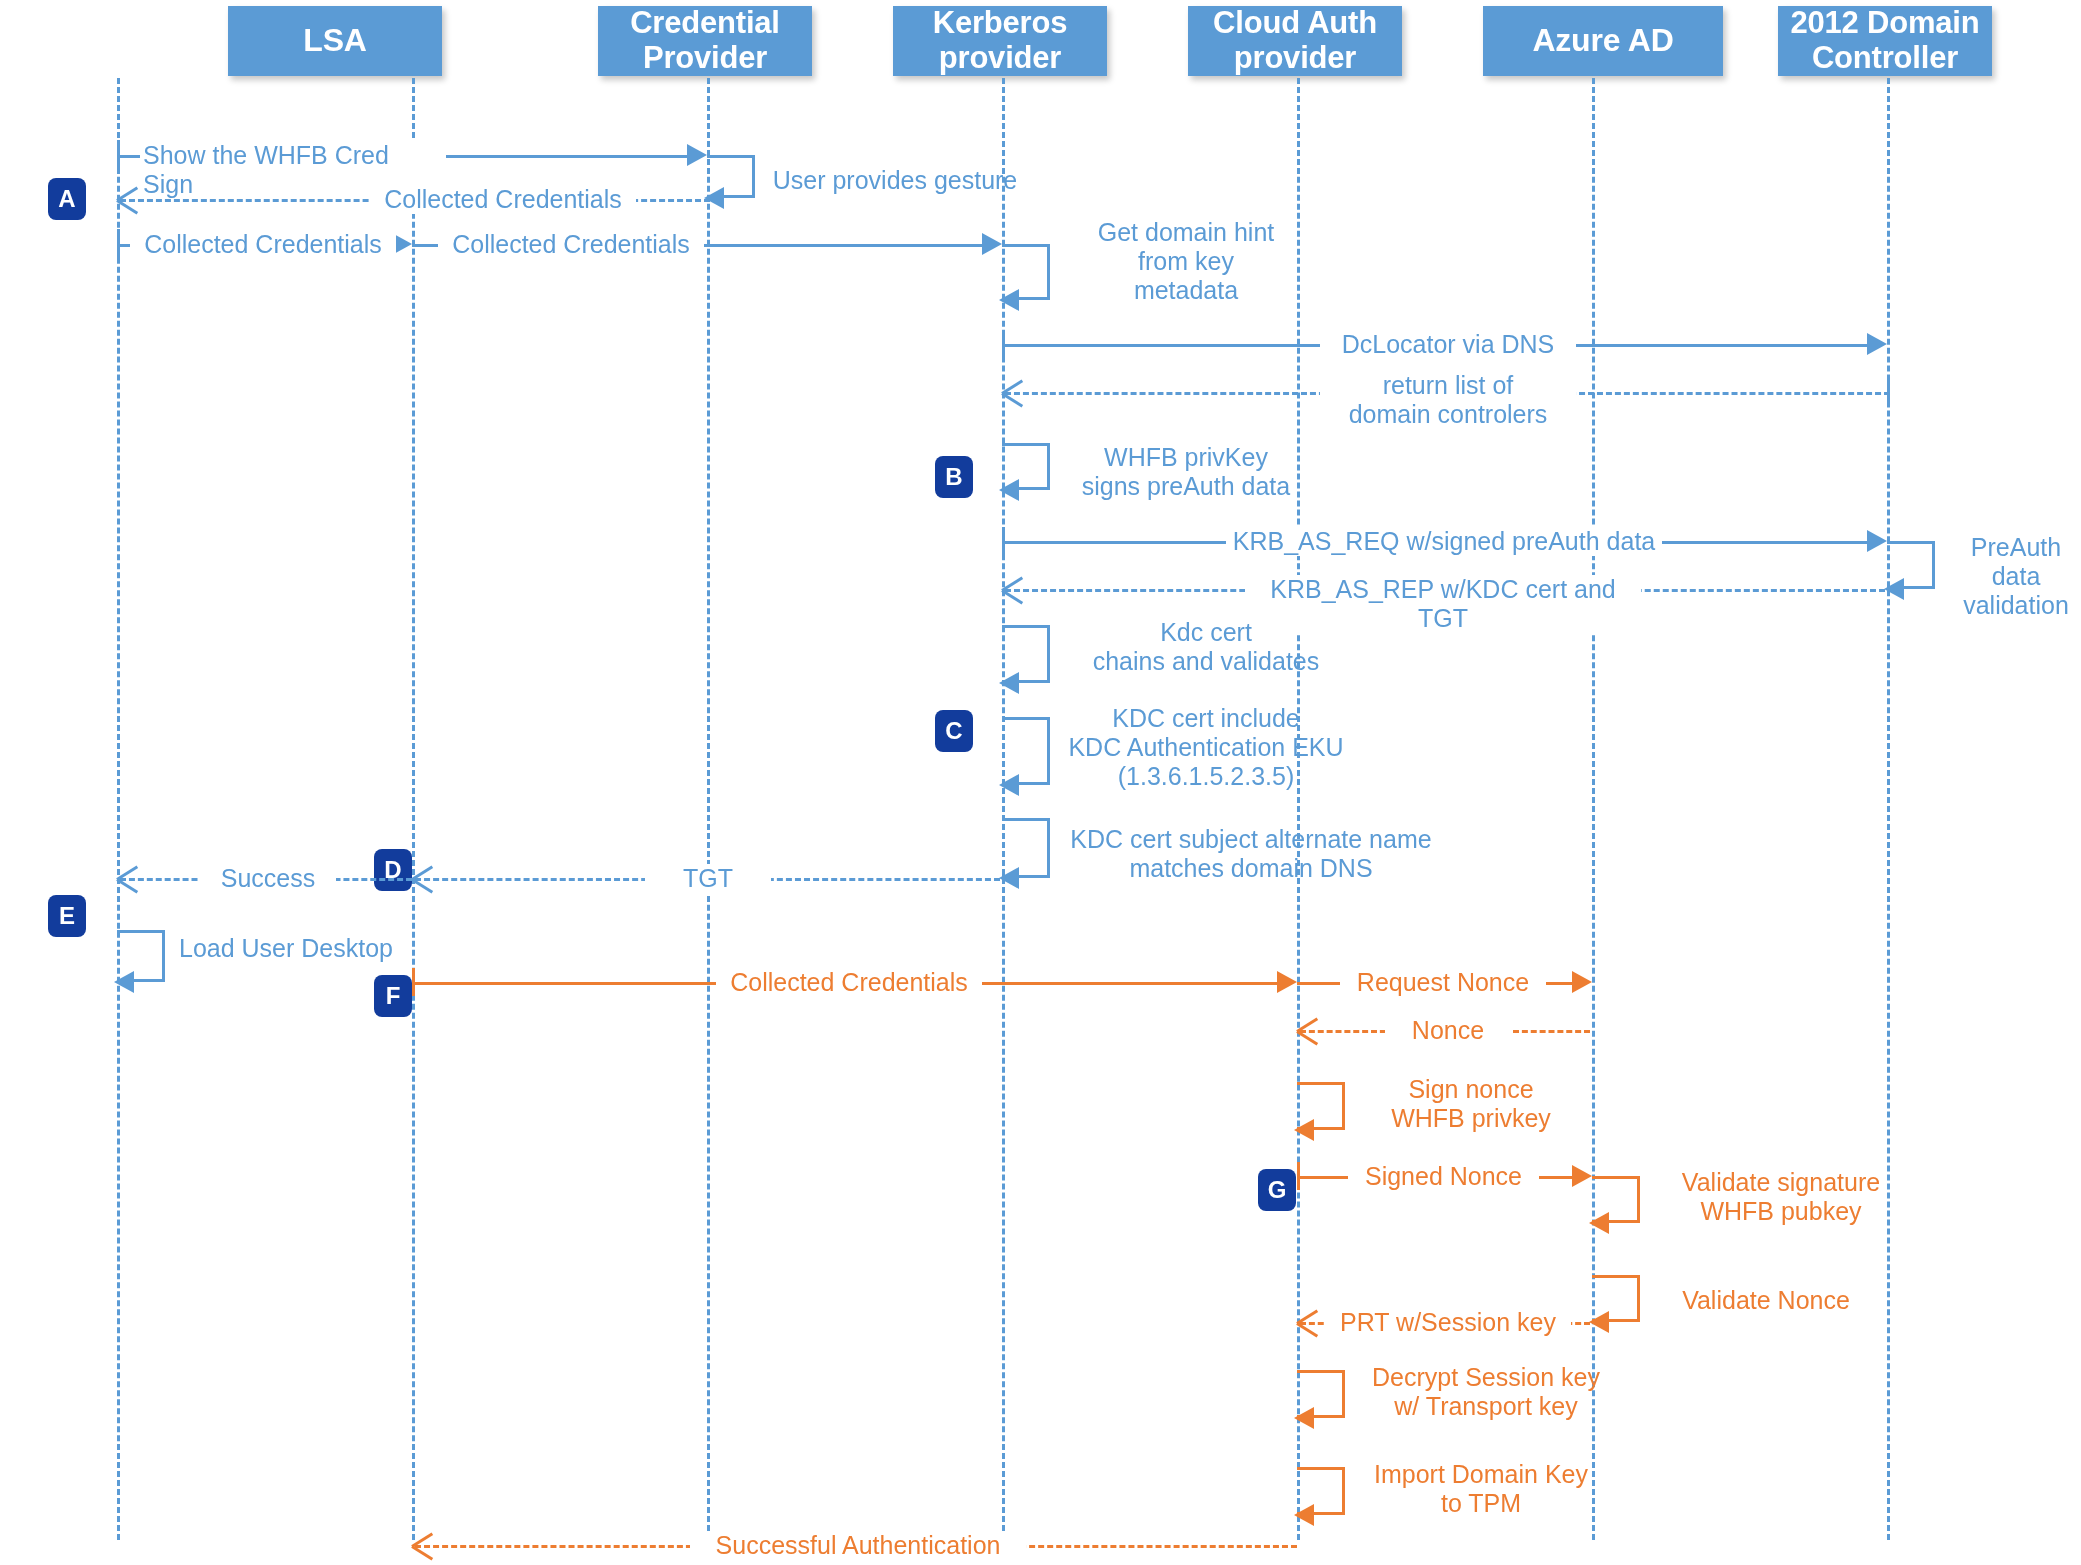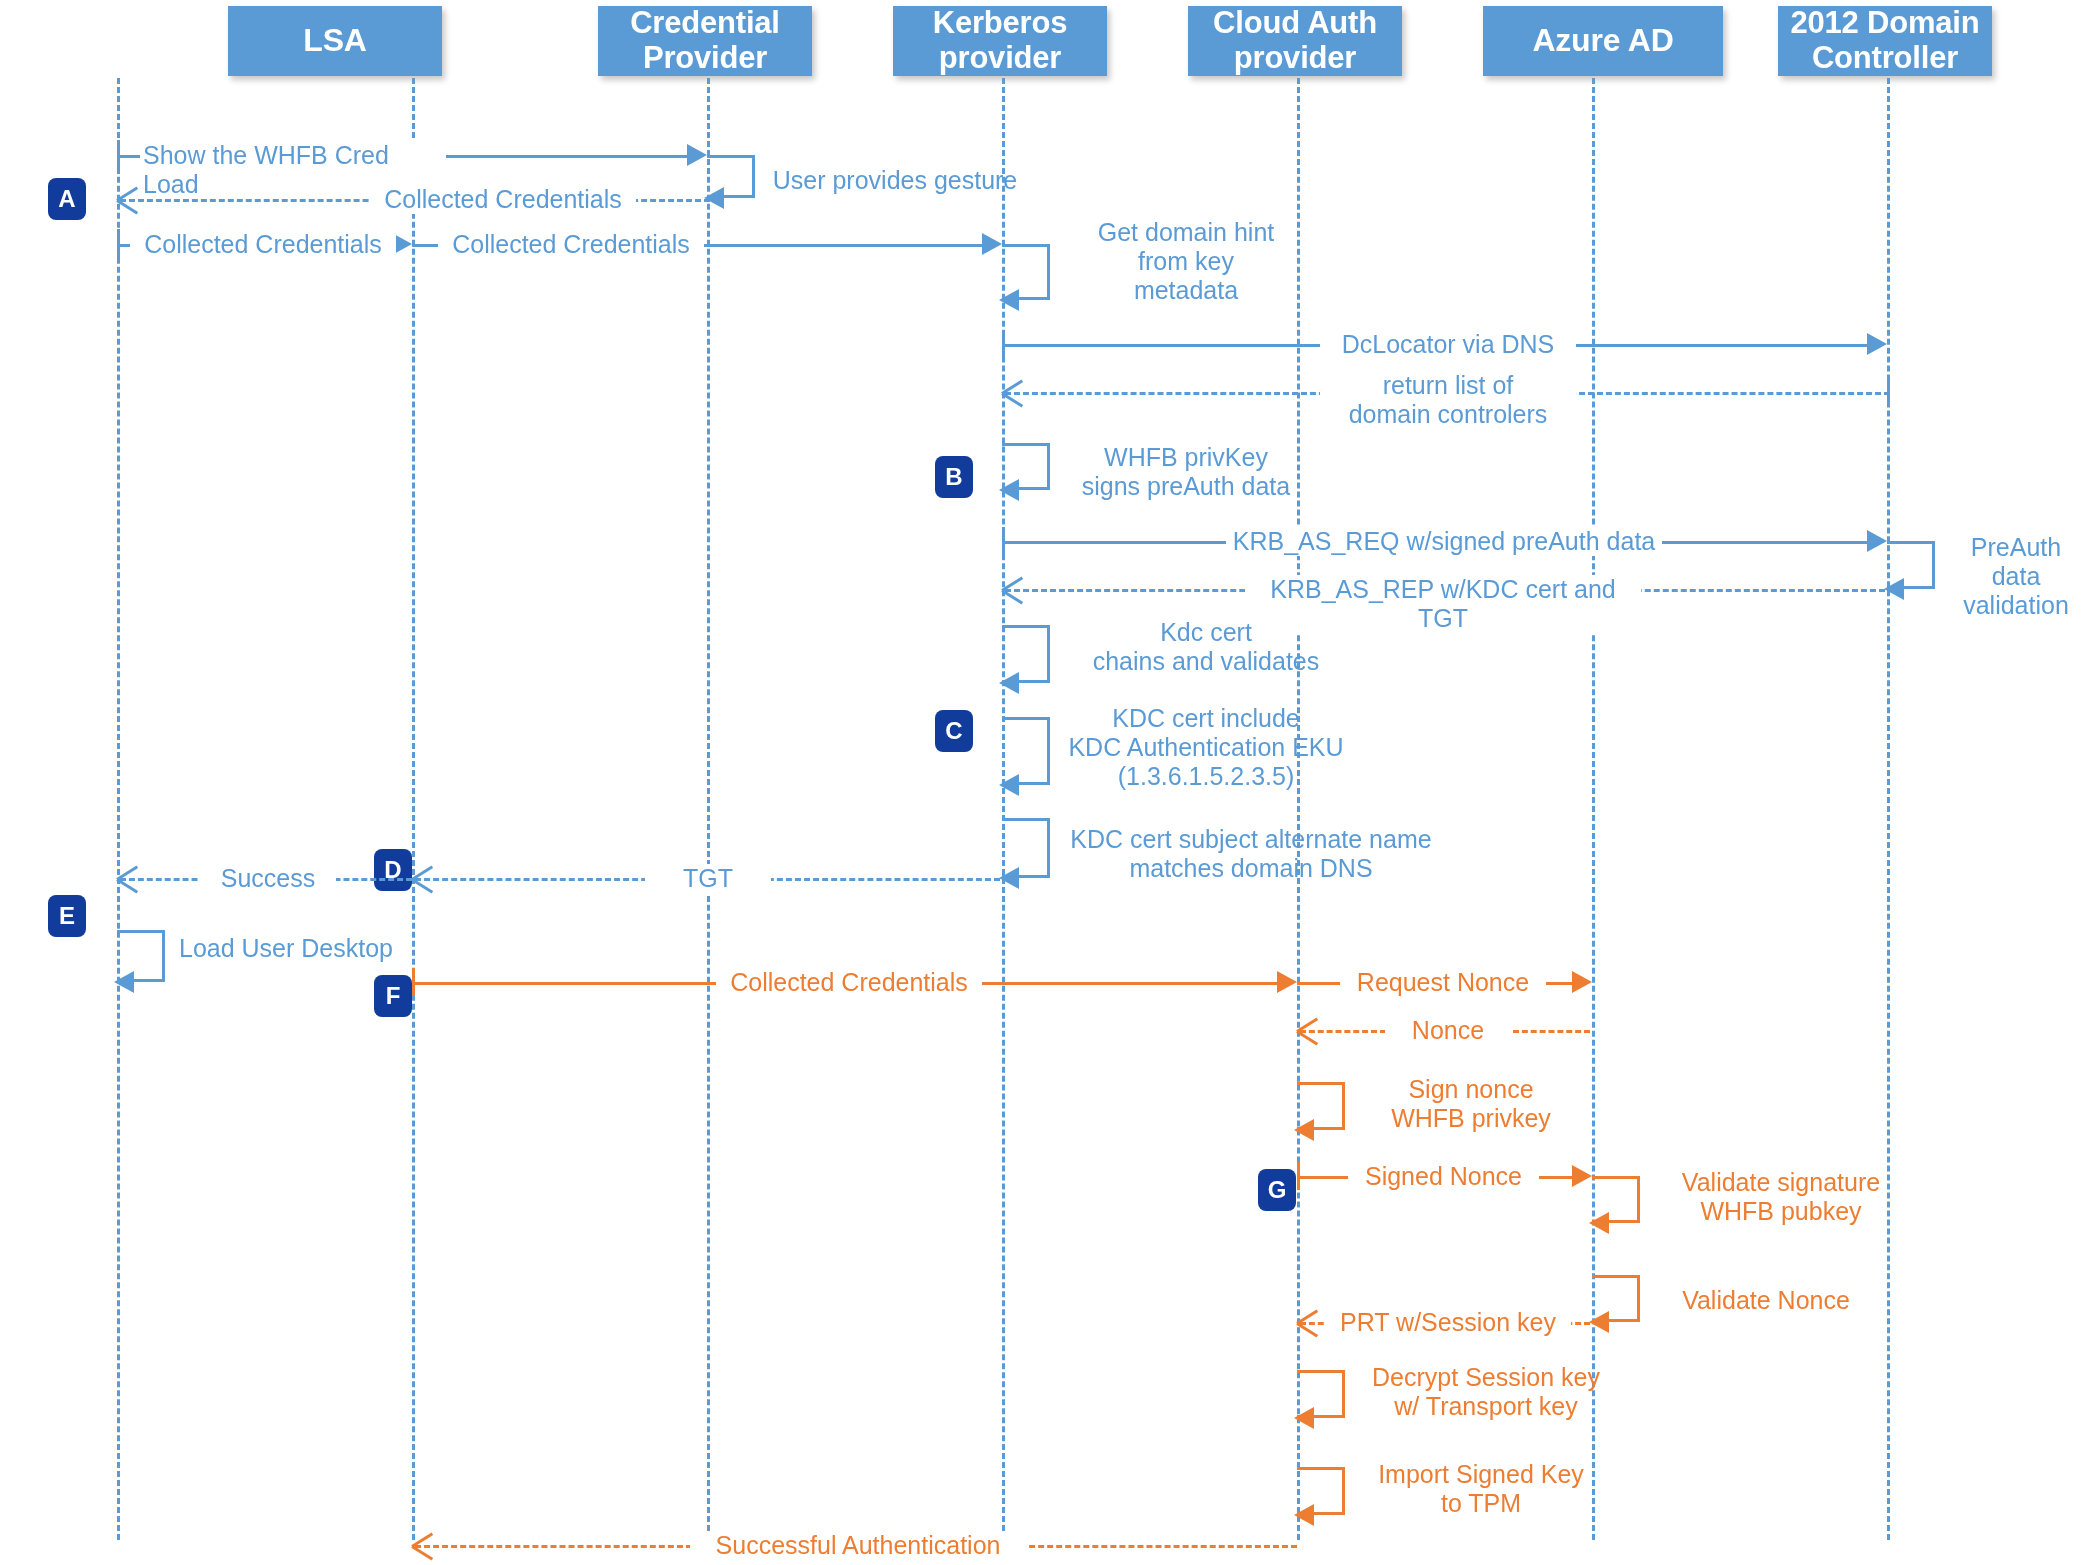--- a/index.html
+++ b/index.html
@@ -114,21 +114,21 @@
   <div class="lifeline" style="left:412px;top:78px;height:1462px;"></div>
   <div class="lifeline" style="left:707px;top:78px;height:1462px;"></div>
   <div class="lifeline" style="left:1002px;top:78px;height:1462px;"></div>
   <div class="lifeline" style="left:1297px;top:78px;height:1462px;"></div>
   <div class="lifeline" style="left:1592px;top:78px;height:1462px;"></div>
   <div class="lifeline" style="left:1887px;top:78px;height:1462px;"></div>
 
   <div class="vtick b" style="left:117px;top:140px;height:30px;"></div>
   <div class="mline solid-b" style="left:117px;top:155px;width:570px;"></div>
   <div class="arr arr-r-b" style="left:687px;top:144px;"></div>
-  <div class="lbl" style="left:140px;top:141px;width:300px;text-align:left;">Show the WHFB Cred Load</div>
+  <div class="lbl" style="left:140px;top:141px;width:300px;text-align:left;">Show the WHFB Cred Sign</div>
 
   <div class="selfc b" style="left:707px;top:155px;width:48px;height:43px;"></div>
   <div class="arr arr-l-b" style="left:704px;top:187px;"></div>
   <div class="lbl nb" style="left:762px;top:166px;width:260px;text-align:center;">User provides gesture</div>
 
   <div class="mline dash-b" style="left:120px;top:199px;width:590px;"></div>
   <div class="oarr b" style="left:117px;top:199px;">
     <i class="up"></i>
       <i class="dn"></i>
   </div>
@@ -268,21 +268,21 @@
   </div>
   <div class="lbl o" style="left:1325px;top:1308px;width:240px;">PRT w/Session key</div>
 
   <div class="selfc o" style="left:1297px;top:1370px;width:48px;height:48px;"></div>
   <div class="arr arr-l-o" style="left:1294px;top:1407px;"></div>
   <div class="lbl o nb" style="left:1353px;top:1363px;width:260px;">Decrypt Session key
 w/ Transport key</div>
 
   <div class="selfc o" style="left:1297px;top:1467px;width:48px;height:48px;"></div>
   <div class="arr arr-l-o" style="left:1294px;top:1504px;"></div>
-  <div class="lbl o nb" style="left:1353px;top:1460px;width:250px;">Import Signed Key
+  <div class="lbl o nb" style="left:1353px;top:1460px;width:250px;">Import Domain Key
 to TPM</div>
 
   <div class="mline dash-o" style="left:415px;top:1545px;width:882px;"></div>
   <div class="oarr o" style="left:412px;top:1545px;">
     <i class="up"></i>
       <i class="dn"></i>
   </div>
   <div class="lbl o" style="left:690px;top:1531px;width:330px;">Successful Authentication</div>
 
 </div>

